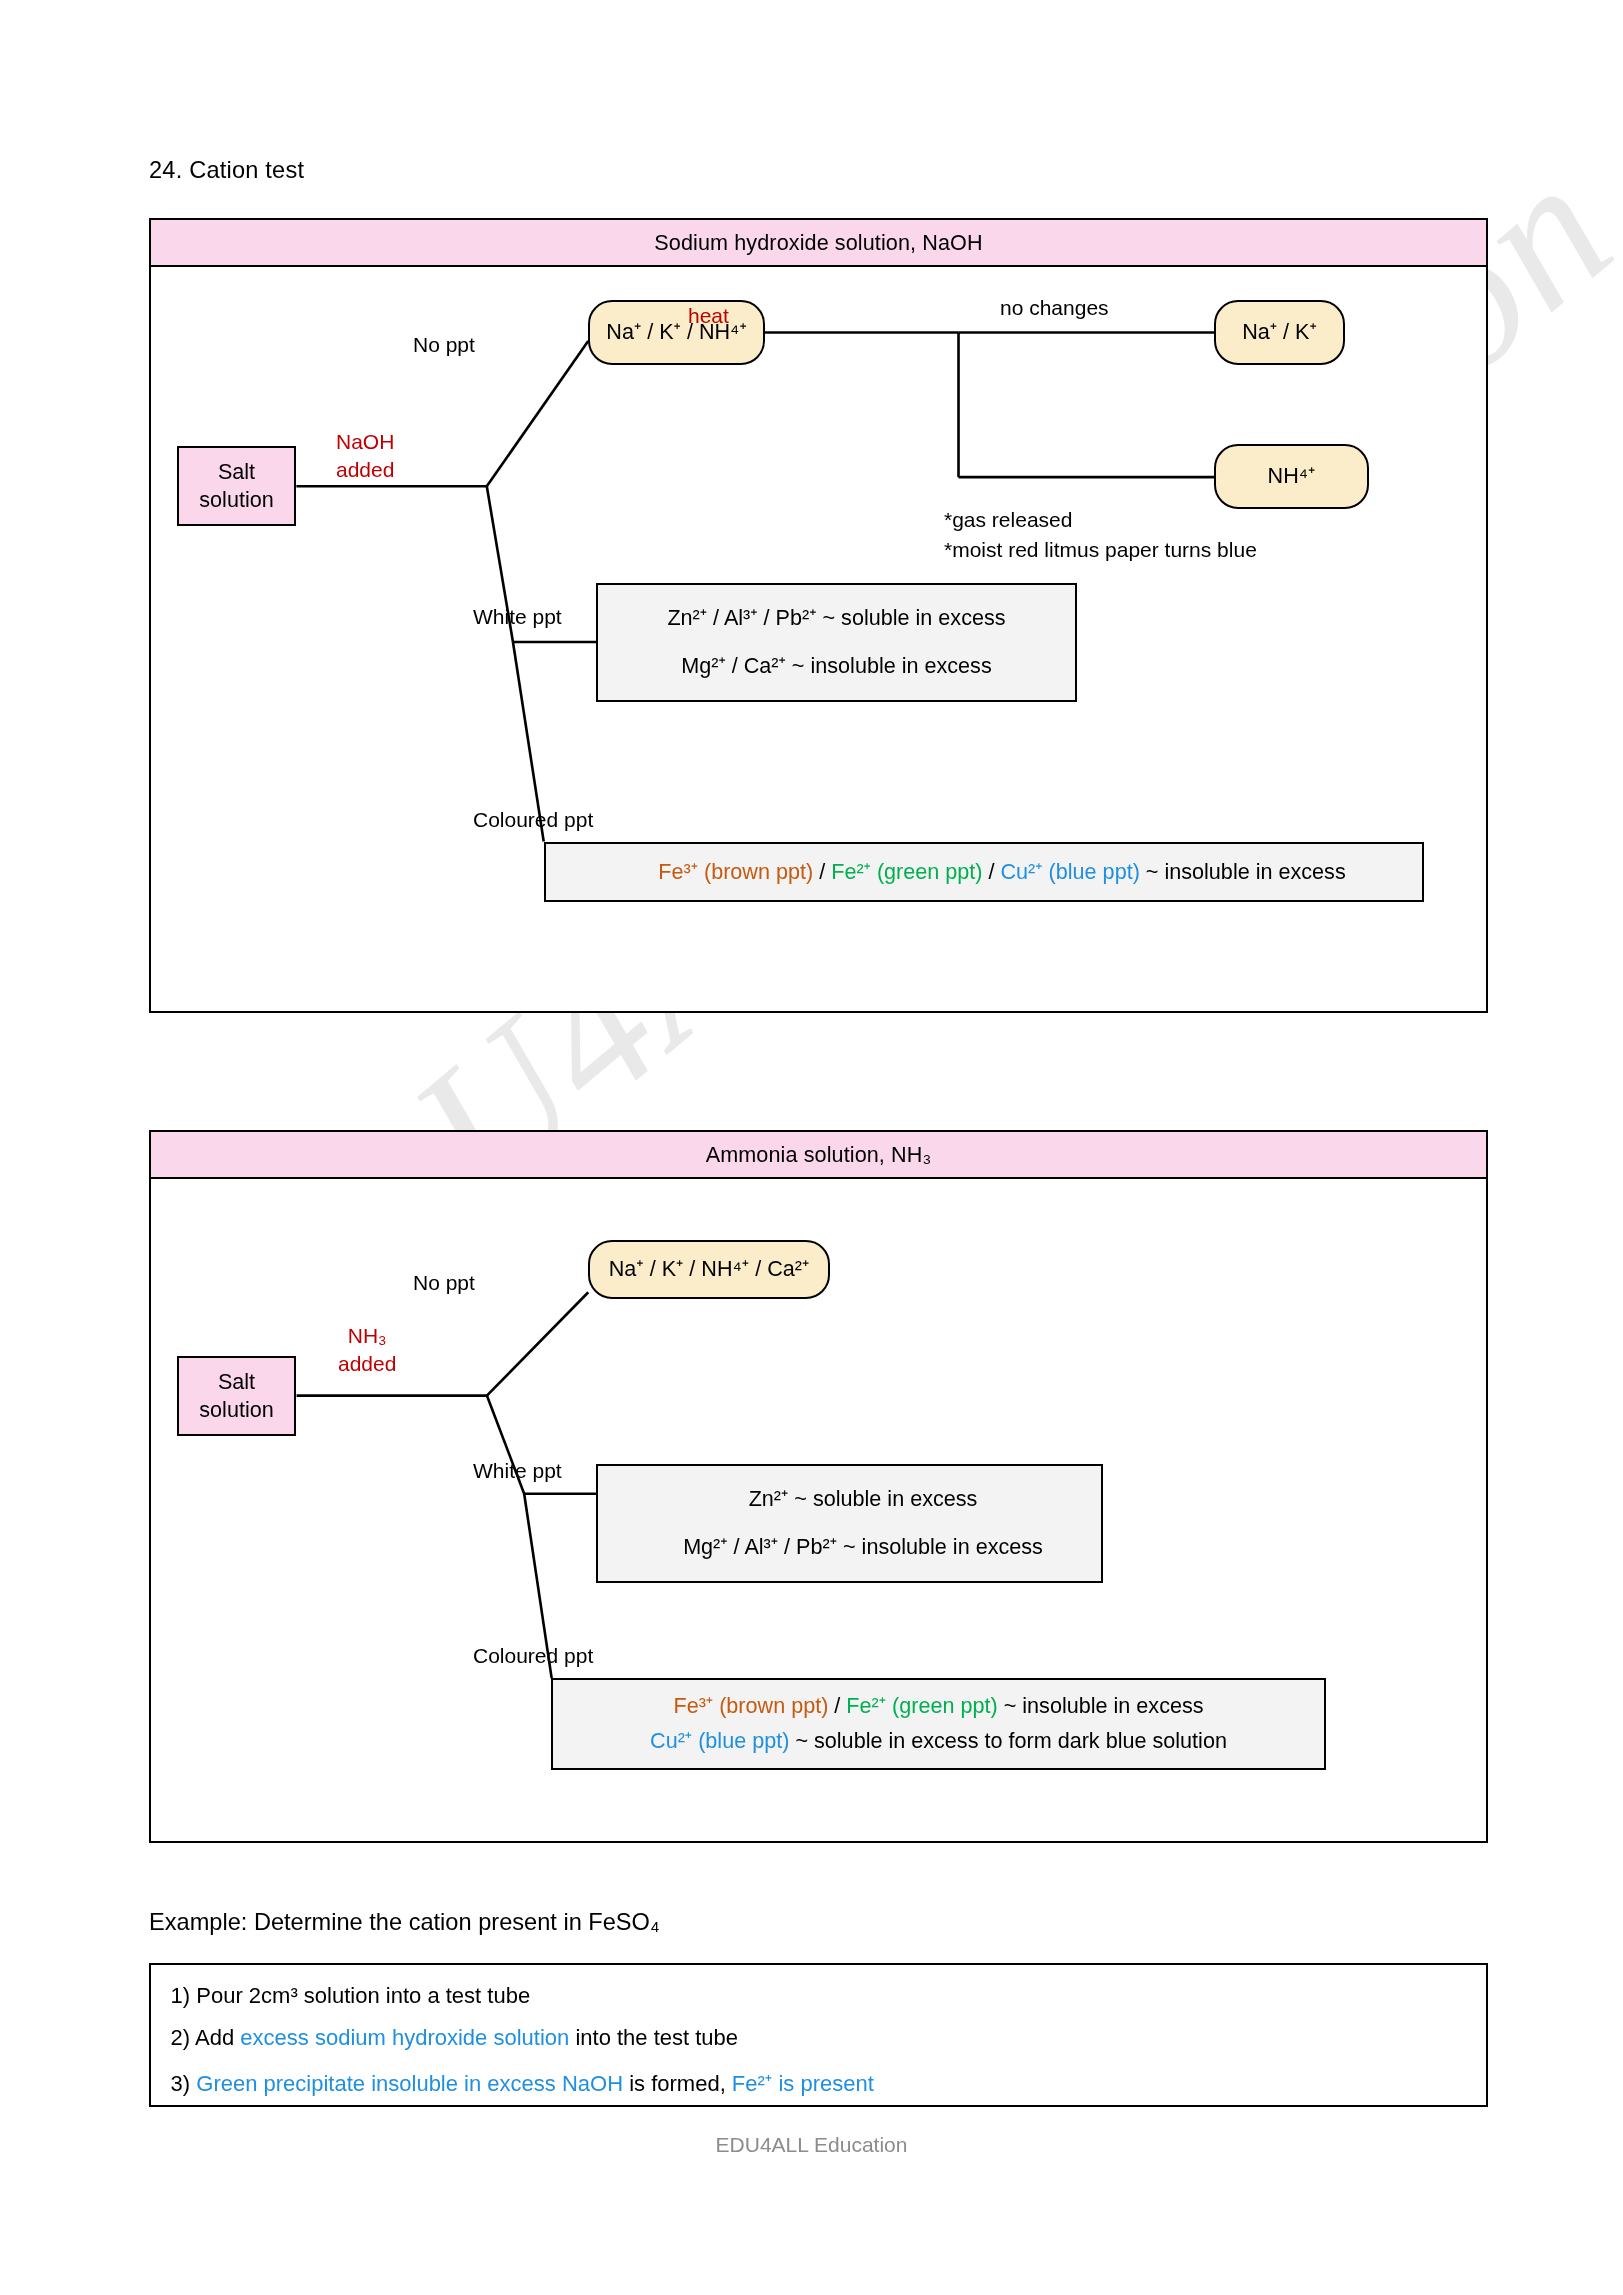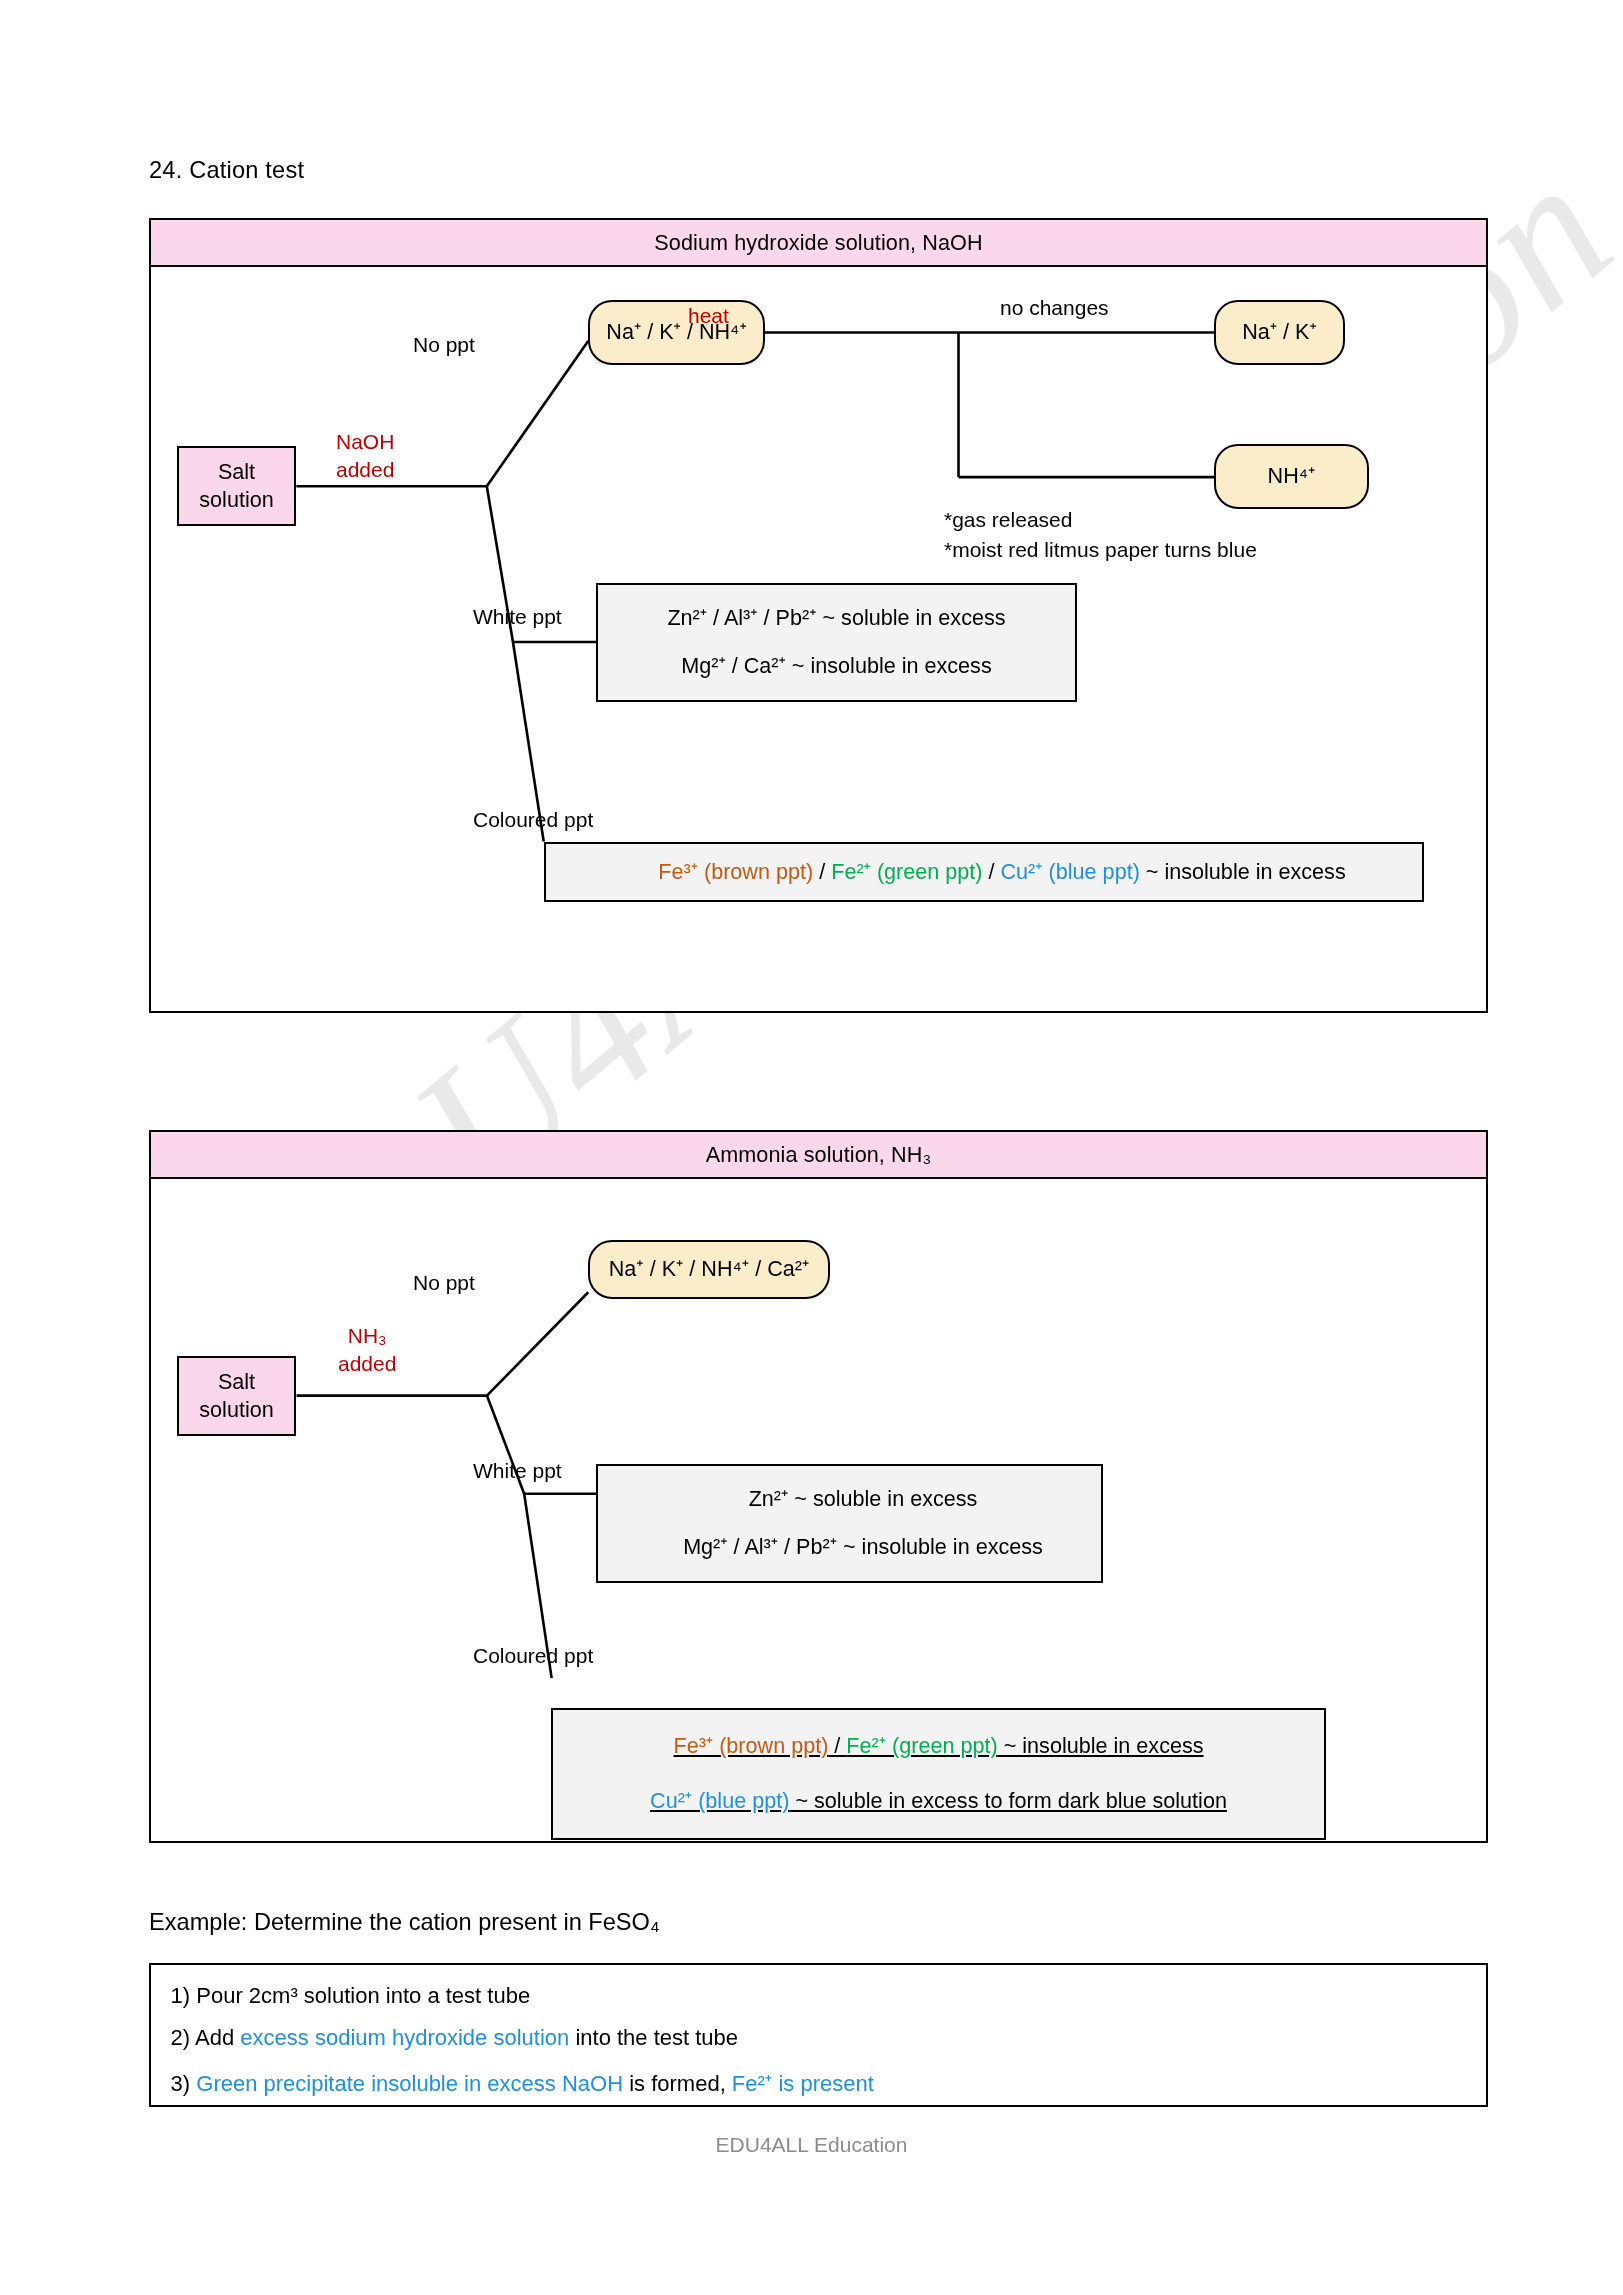--- a/index.html
+++ b/index.html
@@ -225,21 +225,21 @@
     <div class="lbl" style="left:322px;top:327px;">White ppt</div>
     <div class="lbl" style="left:322px;top:512px;">Coloured ppt</div>
 
     <div class="box box-cream" style="left:437px;top:108px;width:242px;height:59px;">Na⁺ / K⁺ / NH⁴⁺ / Ca²⁺</div>
 
     <div class="box box-grey two-line" style="left:445px;top:332px;width:507px;height:119px;padding-left:44px;">
       <span class="line">Zn²⁺ ~ soluble in excess</span>
       <span class="line">Mg²⁺ / Al³⁺ / Pb²⁺ ~ insoluble in excess</span>
     </div>
 
-    <div class="box box-grey two-line" style="left:400px;top:576px;width:775px;height:132px;text-decoration:underline;">
+    <div class="box box-grey two-line" style="left:400px;top:546px;width:775px;height:92px;">
       <span class="line">
         <span class="c-brown">Fe³⁺ (brown ppt)</span><span> / </span><span class="c-green">Fe²⁺ (green ppt)</span><span> ~ insoluble in excess</span>
       </span>
       <span class="line">
         <span class="c-blue">Cu²⁺ (blue ppt)</span><span> ~ soluble in excess to form dark blue solution</span>
       </span>
     </div>
   </div>
 
   <div class="abs" id="example-title">Example: Determine the cation present in FeSO₄</div>

